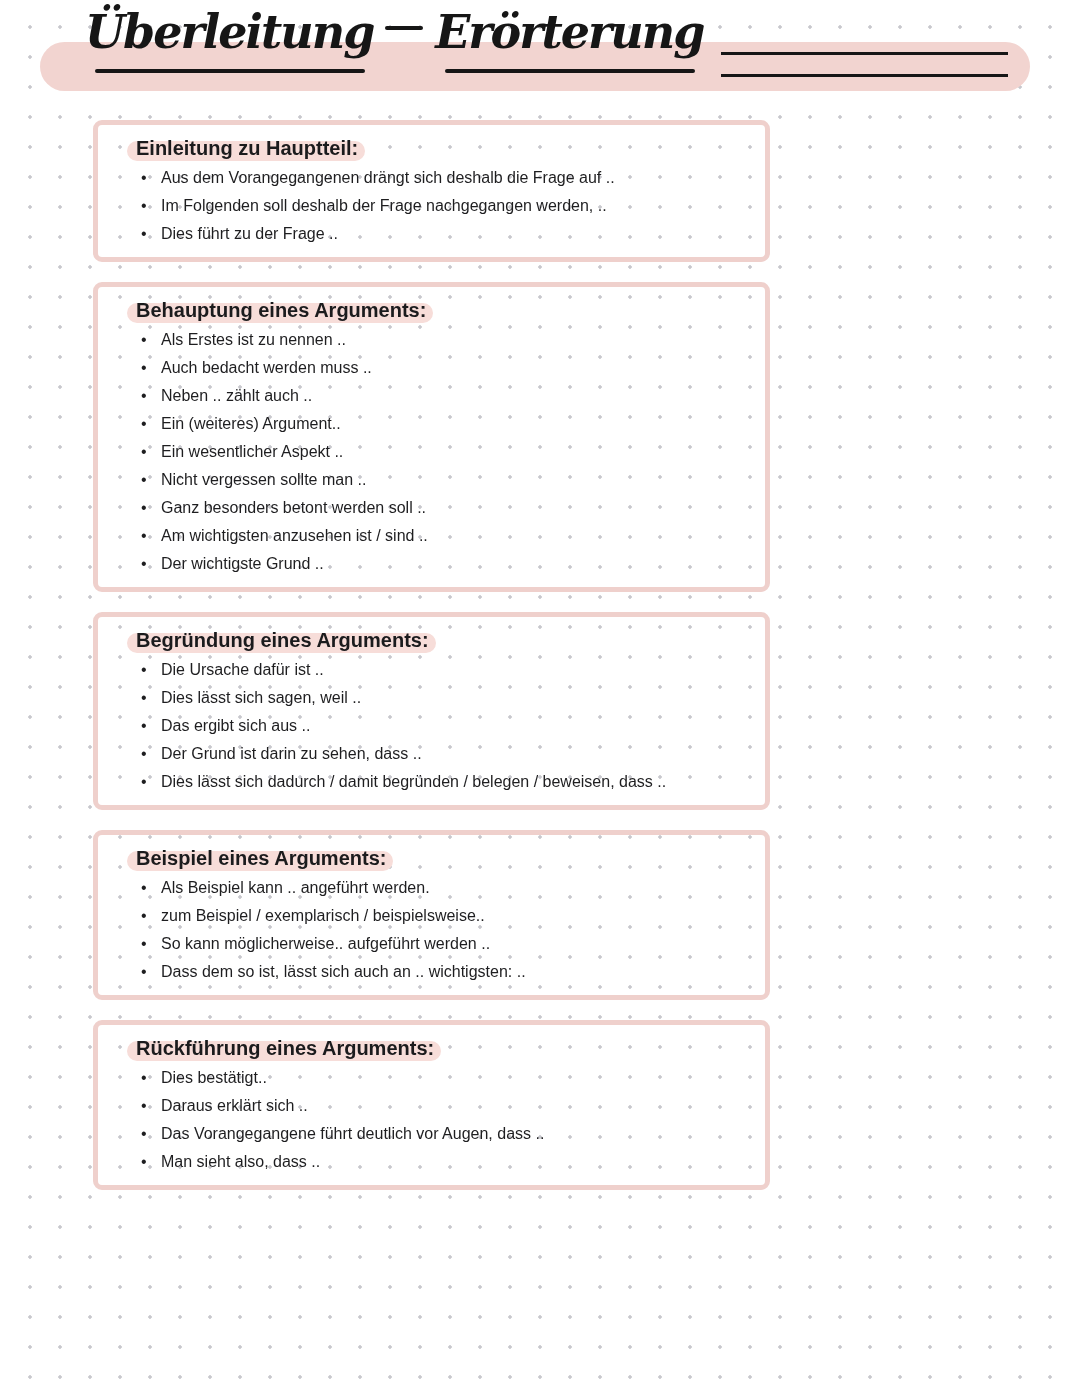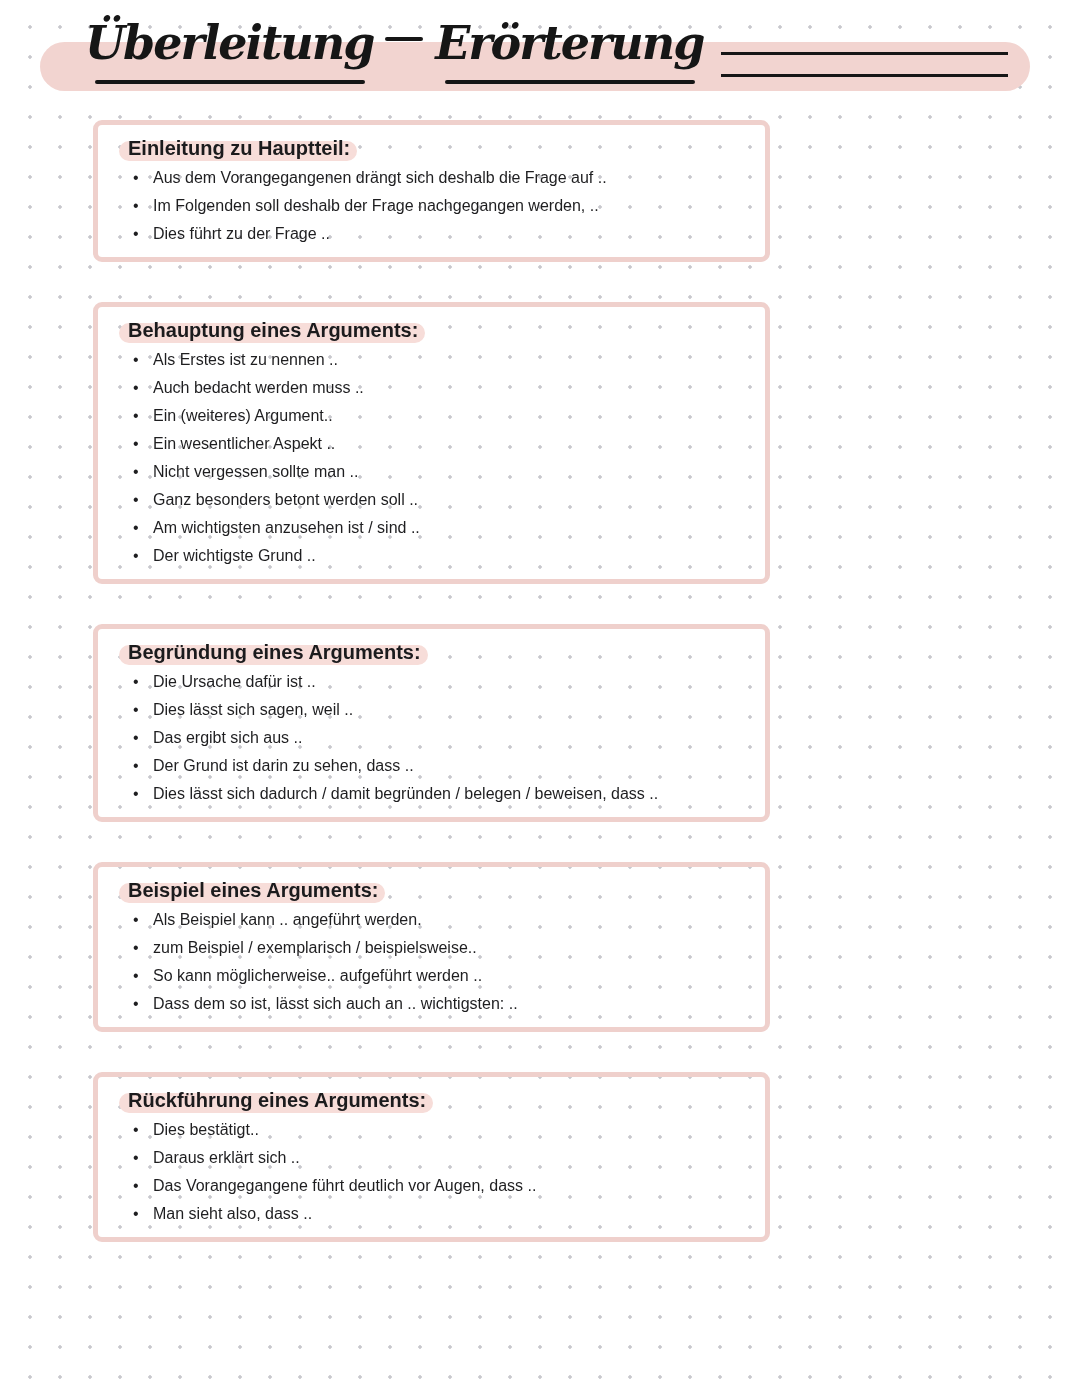--- a/index.html
+++ b/index.html
@@ -55,21 +55,21 @@
   }
   .title-text {
     font-family: "DejaVu Serif", serif;
     font-style: italic;
     font-weight: 700;
     font-size: 46px;
     line-height: 1.15;
     letter-spacing: -2px;
     color: #161616;
     white-space: nowrap;
-    padding-top: 17px;
+    padding-top: 6px;
   }
   .tword { position: relative; display: inline-block; }
   .tword::after {
     content: "";
     position: absolute;
     left: 10px; right: 8px;
     bottom: -14px;
     height: 3.5px;
     background: #161616;
     border-radius: 2px;
@@ -96,22 +96,22 @@
   
   .content {
     position: relative;
     margin-left: 93px;
     width: 677px;
     z-index: 1;
   }
   .box {
     border: 5px solid #efd0cc;
     border-radius: 9px;
-    padding: 11px 14px 13px 28px;
-    margin-bottom: 40px;
+    padding: 11px 14px 13px 36px;
+    margin-bottom: 20px;
     background: transparent;
   }
   .heading {
     display: inline-block;
     position: relative;
     font-size: 20px;
     font-weight: 700;
     line-height: 1.2;
     color: #1b1b1d;
     margin-left: 2px;
@@ -183,20 +183,24 @@
         <li class="item">
             <span class="bullet"></span>
             <span class="item-text">Als Erstes ist zu nennen ..</span>
           </li>
         <li class="item">
             <span class="bullet"></span>
             <span class="item-text">Auch bedacht werden muss ..</span>
           </li>
         <li class="item">
             <span class="bullet"></span>
+            <span class="item-text">Neben .. zählt auch ..</span>
+          </li>
+        <li class="item">
+            <span class="bullet"></span>
             <span class="item-text">Ein (weiteres) Argument..</span>
           </li>
         <li class="item">
             <span class="bullet"></span>
             <span class="item-text">Ein wesentlicher Aspekt ..</span>
           </li>
         <li class="item">
             <span class="bullet"></span>
             <span class="item-text">Nicht vergessen sollte man ..</span>
           </li>

